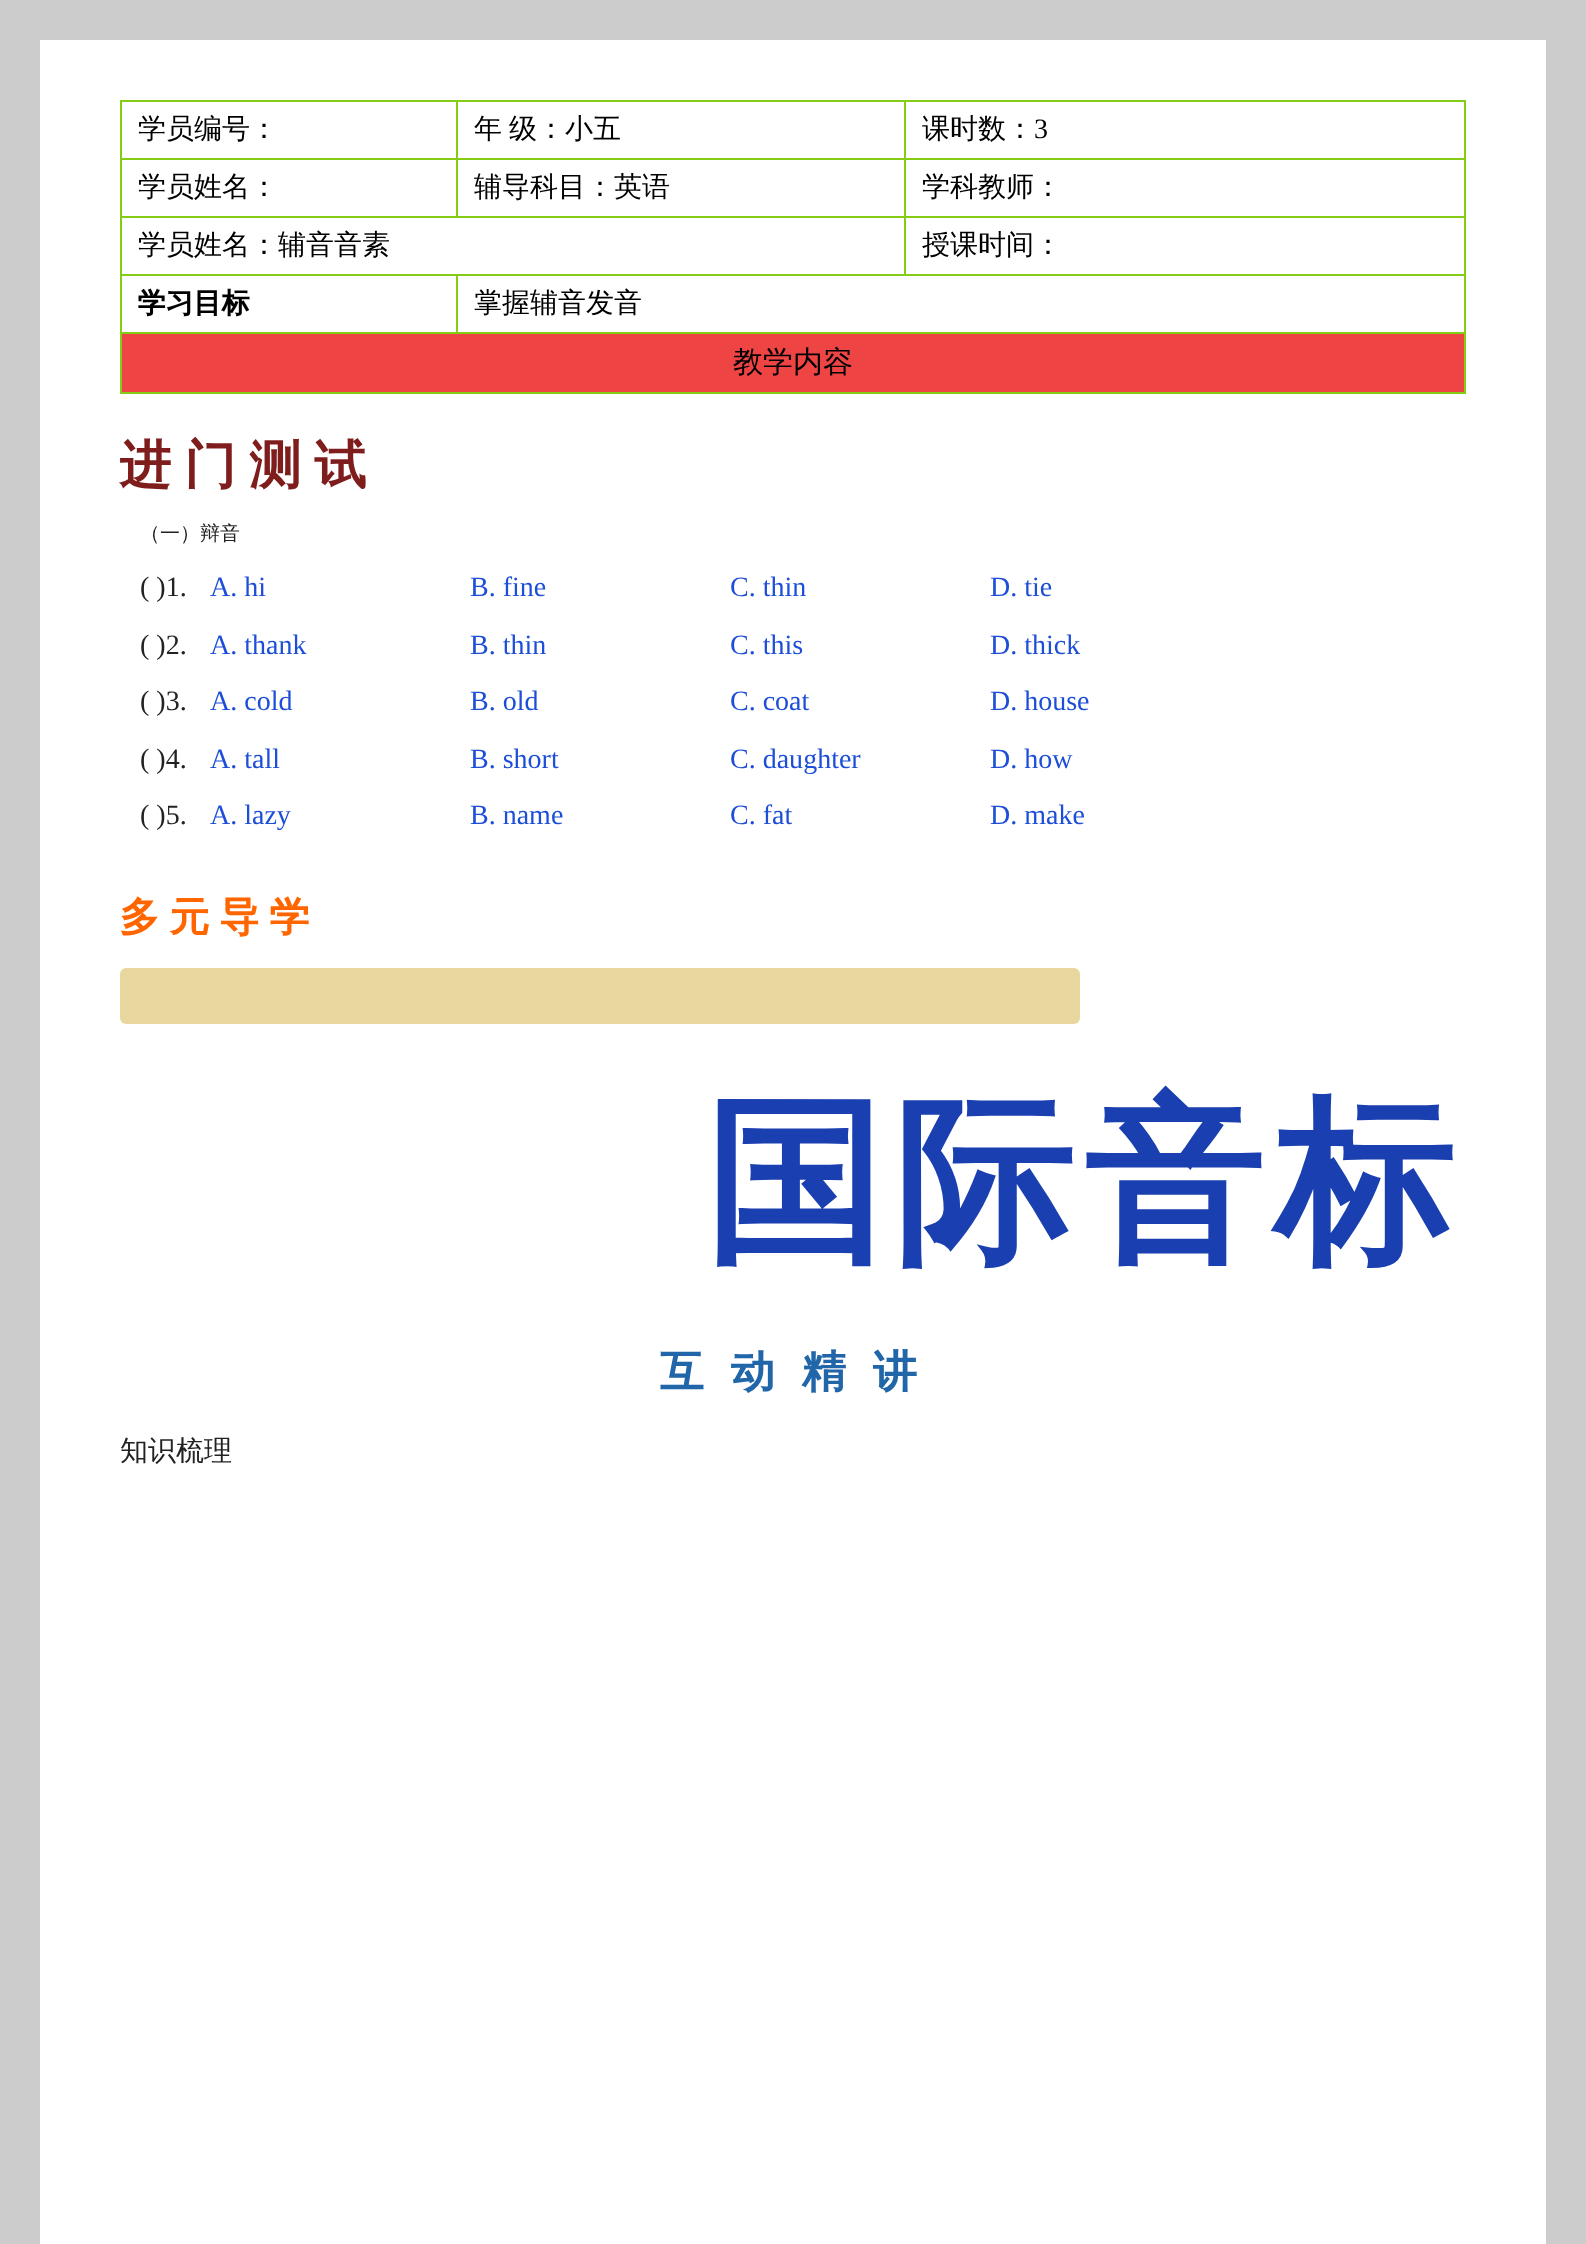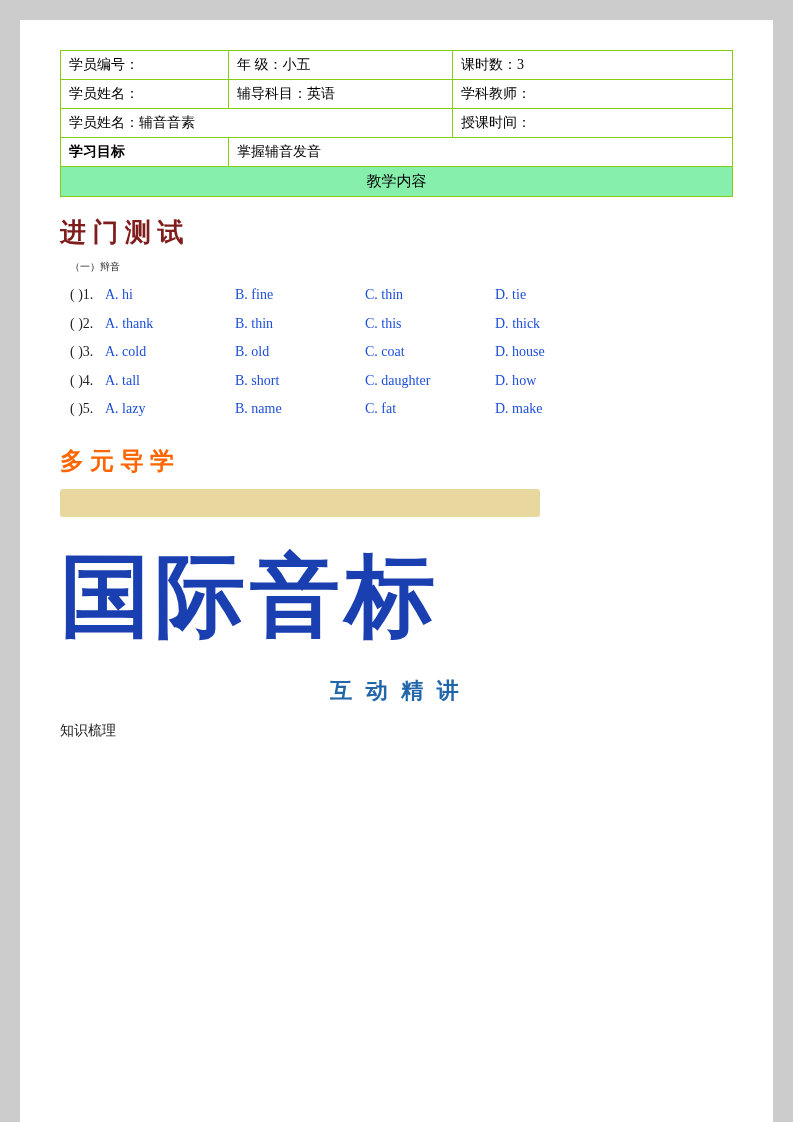--- a/index.html
+++ b/index.html
@@ -60,37 +60,37 @@
       color: #222;
     }
     .quiz-option {
       width: 130px;
       color: #1d4ed8;
     }
     .underline {
     }
 
     .section-title-multi {
-      font-size: 24px;
+      font-size: 20px;
       color: #ff6600;
       font-family: "KaiTi", "楷体", cursive;
       font-weight: bold;
       margin: 22px 0 12px 0;
     }
 
     .yellow-bar {
       width: 480px;
       height: 28px;
       background: #e8d8a0;
       border-radius: 3px;
       margin-bottom: 30px;
     }
 
     .big-text-block {
-      text-align: left;
+      text-align: right;
       margin: 0 0 30px 0;
     }
     .big-chinese {
       font-size: 90px;
       color: #1a3fb0;
       font-family: "SimHei", "黑体", sans-serif;
       font-weight: bold;
       letter-spacing: 5px;
       line-height: 1.1;
     }
@@ -150,21 +150,21 @@
     </tr>
     <tr>
       <td style="width:80px; font-weight:bold;margin-left:48px;">
         <span>学习目标</span>
       </td>
       <td colspan="2">
         <span>掌握辅音发音</span>
       </td>
     </tr>
     <tr>
-      <td colspan="3" style="background:#86efac; text-align:center; font-size:15px;">
+      <td colspan="3" style="background:#ef4444; text-align:center; font-size:15px;">
         <span>教学内容</span>
       </td>
     </tr>
   </tbody>
     </table>
 
   <div class="section-title-enter">进 门 测 试</div>
 
   <div class="sub-label">（一）辩音</div>
 

